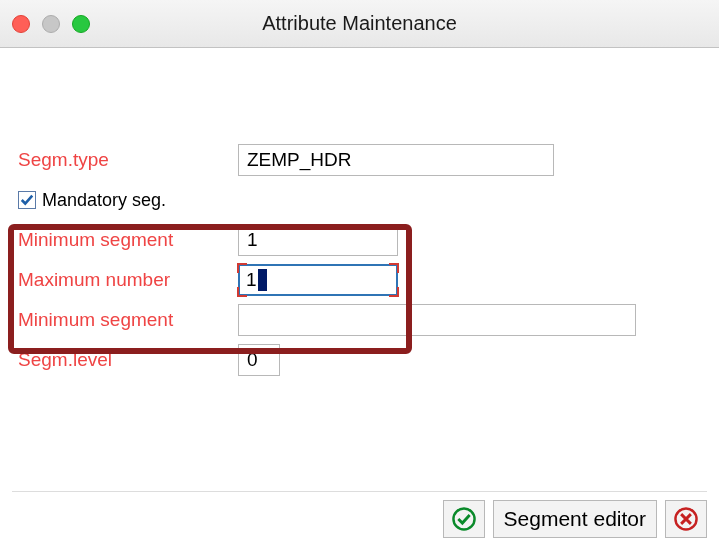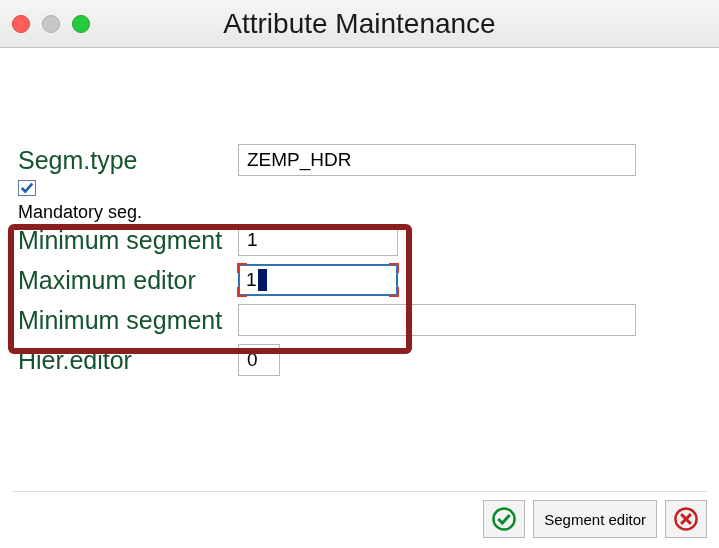--- a/index.html
+++ b/index.html
@@ -31,60 +31,59 @@
       height: 18px;
       border-radius: 50%;
     }
     .tl-close { background: #ff5f57; border: 1px solid #e24238; }
     .tl-min { background: #c7c7c7; border: 1px solid #adadad; }
     .tl-max { background: #28c840; border: 1px solid #14a823; }
     .win-title {
       position: absolute;
       left: 50%;
       transform: translateX(-50%);
-      font-size: 28px;
+      font-size: 20px;
       color: #1a1a1a;
     }
     .form-area {
       padding-top: 92px;
       padding-left: 18px;
       padding-right: 60px;
       position: relative;
     }
     .row {
       display: flex;
       align-items: center;
       height: 40px;
     }
     .label-col {
       width: 220px;
-      font-size: 25px;
-      color: #14532d;
+      font-size: 19px;
+      color: #ef4444;
     }
     .input-col {
       flex: 0 0 auto;
     }
     input[type="text"].field {
       font-family: inherit;
       font-size: 19px;
       padding: 4px 8px;
       border: 1px solid #b8b8b8;
       background: #fff;
       height: 32px;
     }
-    .field-wide { width: 398px; }
+    .field-wide { width: 316px; }
     .field-small { width: 160px; }
     .field-small-ro { width: 42px; background: #e5e5e5; border: 1px solid #bdbdbd; }
     .field-parent { width: 398px; background: #e5e5e5; border: 1px solid #bdbdbd; }
     .checkbox-row {
       display: flex;
-      align-items: flex-start;
+      align-items: center;
       gap: 6px;
       height: 40px;
-      flex-direction: column;
     }
     .checkbox {
       width: 18px;
       height: 18px;
       border: 1px solid #5a7aa8;
       background: #fff;
       display: inline-flex;
       align-items: center;
       justify-content: center;
     }
@@ -144,21 +143,21 @@
       padding-top: 8px;
     }
     .btn {
       height: 38px;
       border: 1px solid #b8b8b8;
       background: #f3f3f3;
       display: inline-flex;
       align-items: center;
       justify-content: center;
       padding: 0 10px;
-      font-size: 15px;
+      font-size: 21px;
       cursor: pointer;
     }
     .btn-icon { width: 42px; padding: 0; }
     .btn svg { width: 26px; height: 26px; }
   </style>
 </head>
 <body>
 
 <div class="titlebar">
   <div class="traffic-lights">
@@ -188,21 +187,21 @@
   </div>
 
   <div class="row">
     <div class="label-col">Minimum segment</div>
     <div class="input-col">
       <input type="text" class="field field-small" value="1" style="">
     </div>
   </div>
 
   <div class="row">
-    <div class="label-col">Maximum editor</div>
+    <div class="label-col">Maximum number</div>
     <div class="input-col">
       <div class="max-input-wrap">
         <div class="focus-box">
           <span class="max-value-text">1</span>
           <span class="caret-block"></span>
           <span class="corner corner-tl"></span>
           <span class="corner corner-tr"></span>
           <span class="corner corner-bl"></span>
           <span class="corner corner-br"></span>
         </div>
@@ -211,21 +210,21 @@
   </div>
 
   <div class="row">
     <div class="label-col">Minimum segment</div>
     <div class="input-col">
       <input type="text" class="field field-parent" readonly="" value="" style="">
     </div>
   </div>
 
   <div class="row">
-    <div class="label-col">Hier.editor</div>
+    <div class="label-col">Segm.level</div>
     <div class="input-col">
       <input type="text" class="field field-small-ro" readonly="" value="0" style="">
     </div>
   </div>
 
   <div class="highlight-box"></div>
 </div>
 
 <div class="bottom-bar">
   <button class="btn btn-icon">

